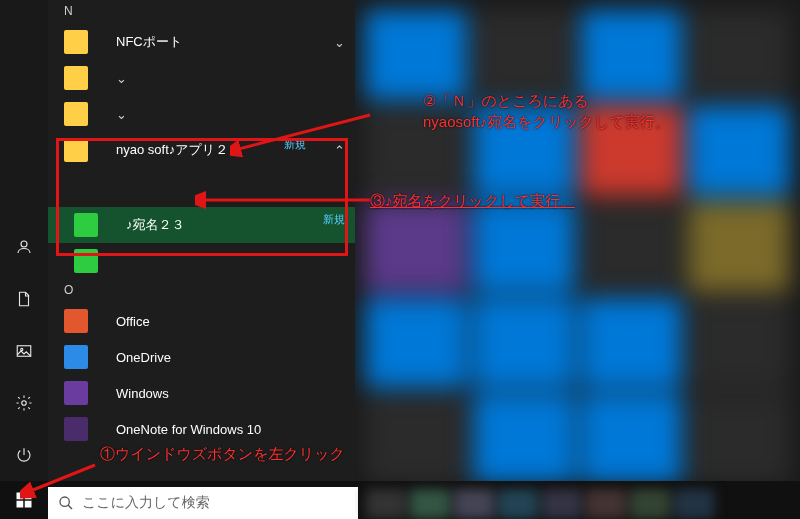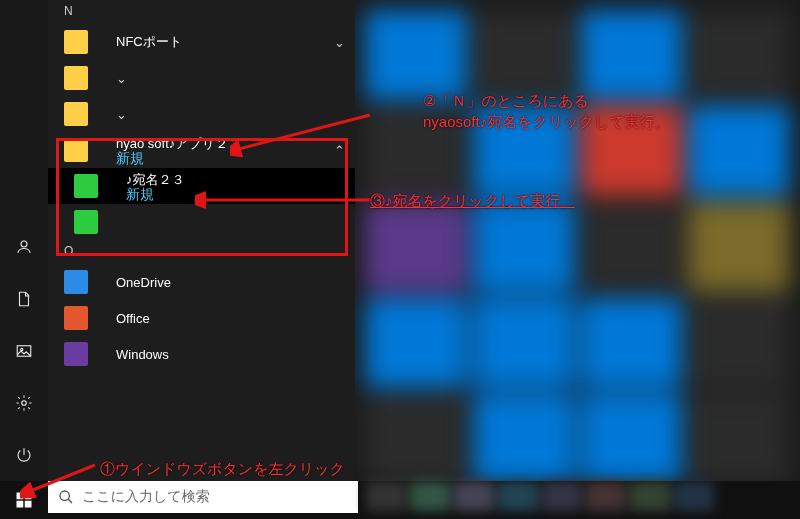--- a/index.html
+++ b/index.html
@@ -51,36 +51,36 @@
   }
   .section-header {
     padding: 4px 16px 6px 16px;
     font-size: 12px; color: #d0d0d0;
   }
   .appitem {
     display: flex; align-items: center;
     height: 36px; padding: 0 10px 0 16px;
     gap: 28px; cursor: pointer;
   }
-  .appitem.selected { background: #000000; }
+  .appitem.selected { background: #14532d; margin-top: 39px; }
   .appitem .icon {
     width: 24px; height: 24px; flex: 0 0 24px;
     display: flex; align-items: center; justify-content: center;
     border-radius: 2px;
   }
   .folder { background: #ffcf48; }
   .green  { background: #2ecc40; }
   .orange { background: #e2572e; }
   .blue   { background: #2c8be6; }
   .purple { background: #6a3ca0; }
   .darkp  { background: #4a2c6a; }
   .appitem .label { flex: 1; white-space: nowrap; overflow: hidden; text-overflow: ellipsis; }
   .appitem .chev { color: #ccc; }
-  .subline { font-size: 14px; color: #55ccff; line-height: 1; margin-top: -2px; }
-  .twoLine { display:flex; flex-direction: column; justify-content:center; flex:1; }
+  .subline { font-size: 11px; color: #55ccff; line-height: 1; margin-top: -2px; }
+  .twoLine { display:flex; flex-direction: row; justify-content:center; flex:1; }
   .subgroup .appitem { padding-left: 26px; }
 
   .redbox {
     position: absolute;
     left: 56px; top: 138px;
     width: 292px; height: 118px;
     border: 3px solid #e01515;
     pointer-events: none;
     z-index: 30;
   }
@@ -95,21 +95,21 @@
     z-index: 40;
     pointer-events: none;
     text-shadow: 0 0 2px #000;
   }
   .arrow-svg { position:absolute; z-index:35; pointer-events:none; }
 
   
   .taskbar {
     position: absolute; left:0; right:0; bottom:0; height:38px;
     background: #101010;
-    display: flex; align-items: flex-start;
+    display: flex; align-items: flex-end;
   }
   .startbtn {
     width: 48px; height: 38px;
     display:flex; align-items:center; justify-content:center;
     cursor:pointer;
   }
   .startbtn svg { width:18px; height:18px; }
   .searchbox {
     width: 310px; height: 32px;
     background: #fff;
@@ -218,30 +218,34 @@
       </div>
     </div>
     <div class="appitem">
       <div class="icon green"></div>
     </div>
   </div>
 
   <div class="section-header">O</div>
 
   <div class="appitem">
+    <div class="icon orange"></div>
+    <div class="label">Office</div>
+  </div>
+  <div class="appitem">
     <div class="icon blue"></div>
     <div class="label">OneDrive</div>
   </div>
   <div class="appitem">
-    <div class="icon orange"></div>
-    <div class="label">Office</div>
-  </div>
-  <div class="appitem">
     <div class="icon purple"></div>
     <div class="label">Windows</div>
+  </div>
+  <div class="appitem">
+    <div class="icon darkp"></div>
+    <div class="label">OneNote for Windows 10</div>
   </div>
 </div>
 
 <div class="redbox"></div>
 
 <div class="callout" style="left:384px; top:90px;margin-left:39px;">
   <span>②「Ｎ」のところにある</span><br>
   <span>nyaosoft♪宛名をクリックして実行。</span>
 </div>
 <svg class="arrow-svg" style="left:230px; top:110px;" width="150" height="50">
@@ -256,21 +260,21 @@
 <div class="callout" style="left:370px; top:190px;text-decoration:underline;">③♪宛名をクリックして実行。</div>
 <svg class="arrow-svg" style="left:195px; top:190px;" width="180" height="20">
   <defs>
       <marker id="ah3" markerWidth="10" markerHeight="10" refX="2" refY="3" orient="auto">
         <path d="M0,0 L0,6 L8,3 z" fill="#e01515"></path>
       </marker>
     </defs>
   <line x1="175" y1="10" x2="5" y2="10" stroke="#e01515" stroke-width="3" marker-end="url(#ah3)"></line>
 </svg>
 
-<div class="callout" style="left:100px; top:458px;">①ウインドウズボタンを左クリック</div>
+<div class="callout" style="left:100px; top:444px;font-family:Liberation Serif, serif;">①ウインドウズボタンを左クリック</div>
 <svg class="arrow-svg" style="left:20px; top:460px;" width="80" height="40">
   <defs>
       <marker id="ah1" markerWidth="10" markerHeight="10" refX="2" refY="3" orient="auto">
         <path d="M0,0 L0,6 L8,3 z" fill="#e01515"></path>
       </marker>
     </defs>
   <line x1="75" y1="5" x2="8" y2="32" stroke="#e01515" stroke-width="3" marker-end="url(#ah1)"></line>
 </svg>
 
 <div class="taskbar">

